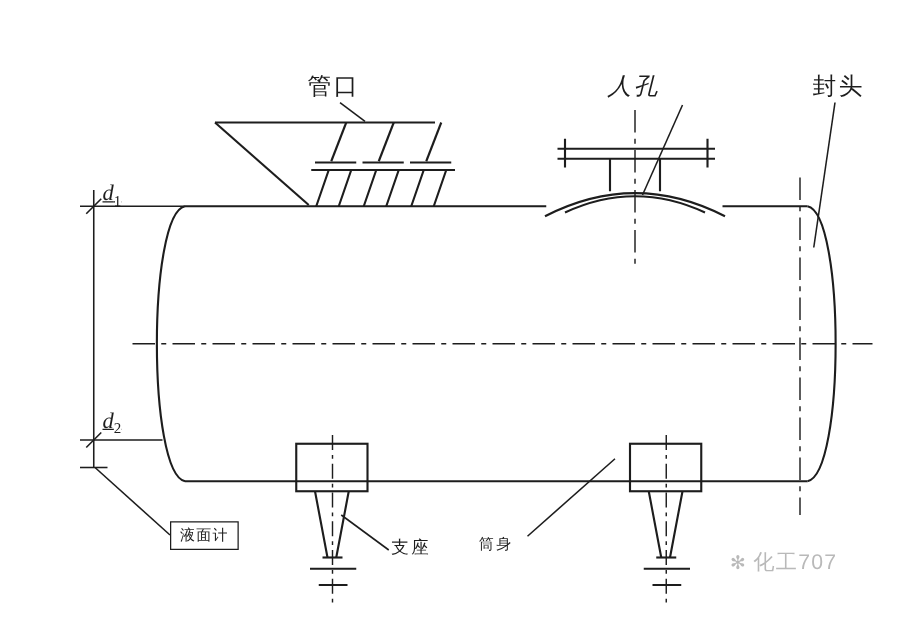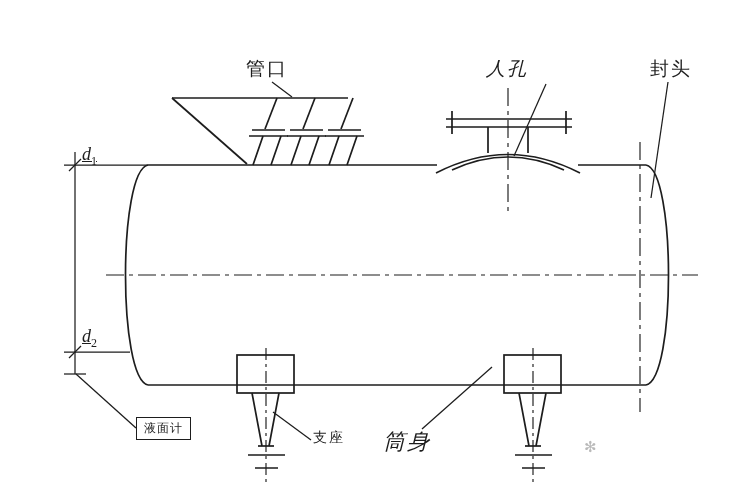--- a/index.html
+++ b/index.html
@@ -125,19 +125,20 @@
   <span class="label" style="left:650px; top:56px;">封头</span>
 
   <span class="dim-label" style="left:82px; top:144px;"><span>d</span><sub>1</sub></span>
 
   <span class="dim-label" style="left:82px; top:326px;"><span>d</span><sub>2</sub></span>
 
   <span class="boxed-label" style="left:136px; top:417px;">液面计</span>
 
   <span class="label" style="left:313px; top:429px; font-size:14px;">支座</span>
 
-  <span class="label" style="left:383px; top:427px; font-size:22px;font-style:italic;">筒身</span>
+  <span class="label" style="left:383px; top:427px; font-size:12px;">筒身</span>
 
   <div class="watermark" style="left:584px; top:438px;">
     <span class="wm-icon">✻</span>
+    <span>化工707</span>
   </div>
 
 </div>
 
 </body></html>

